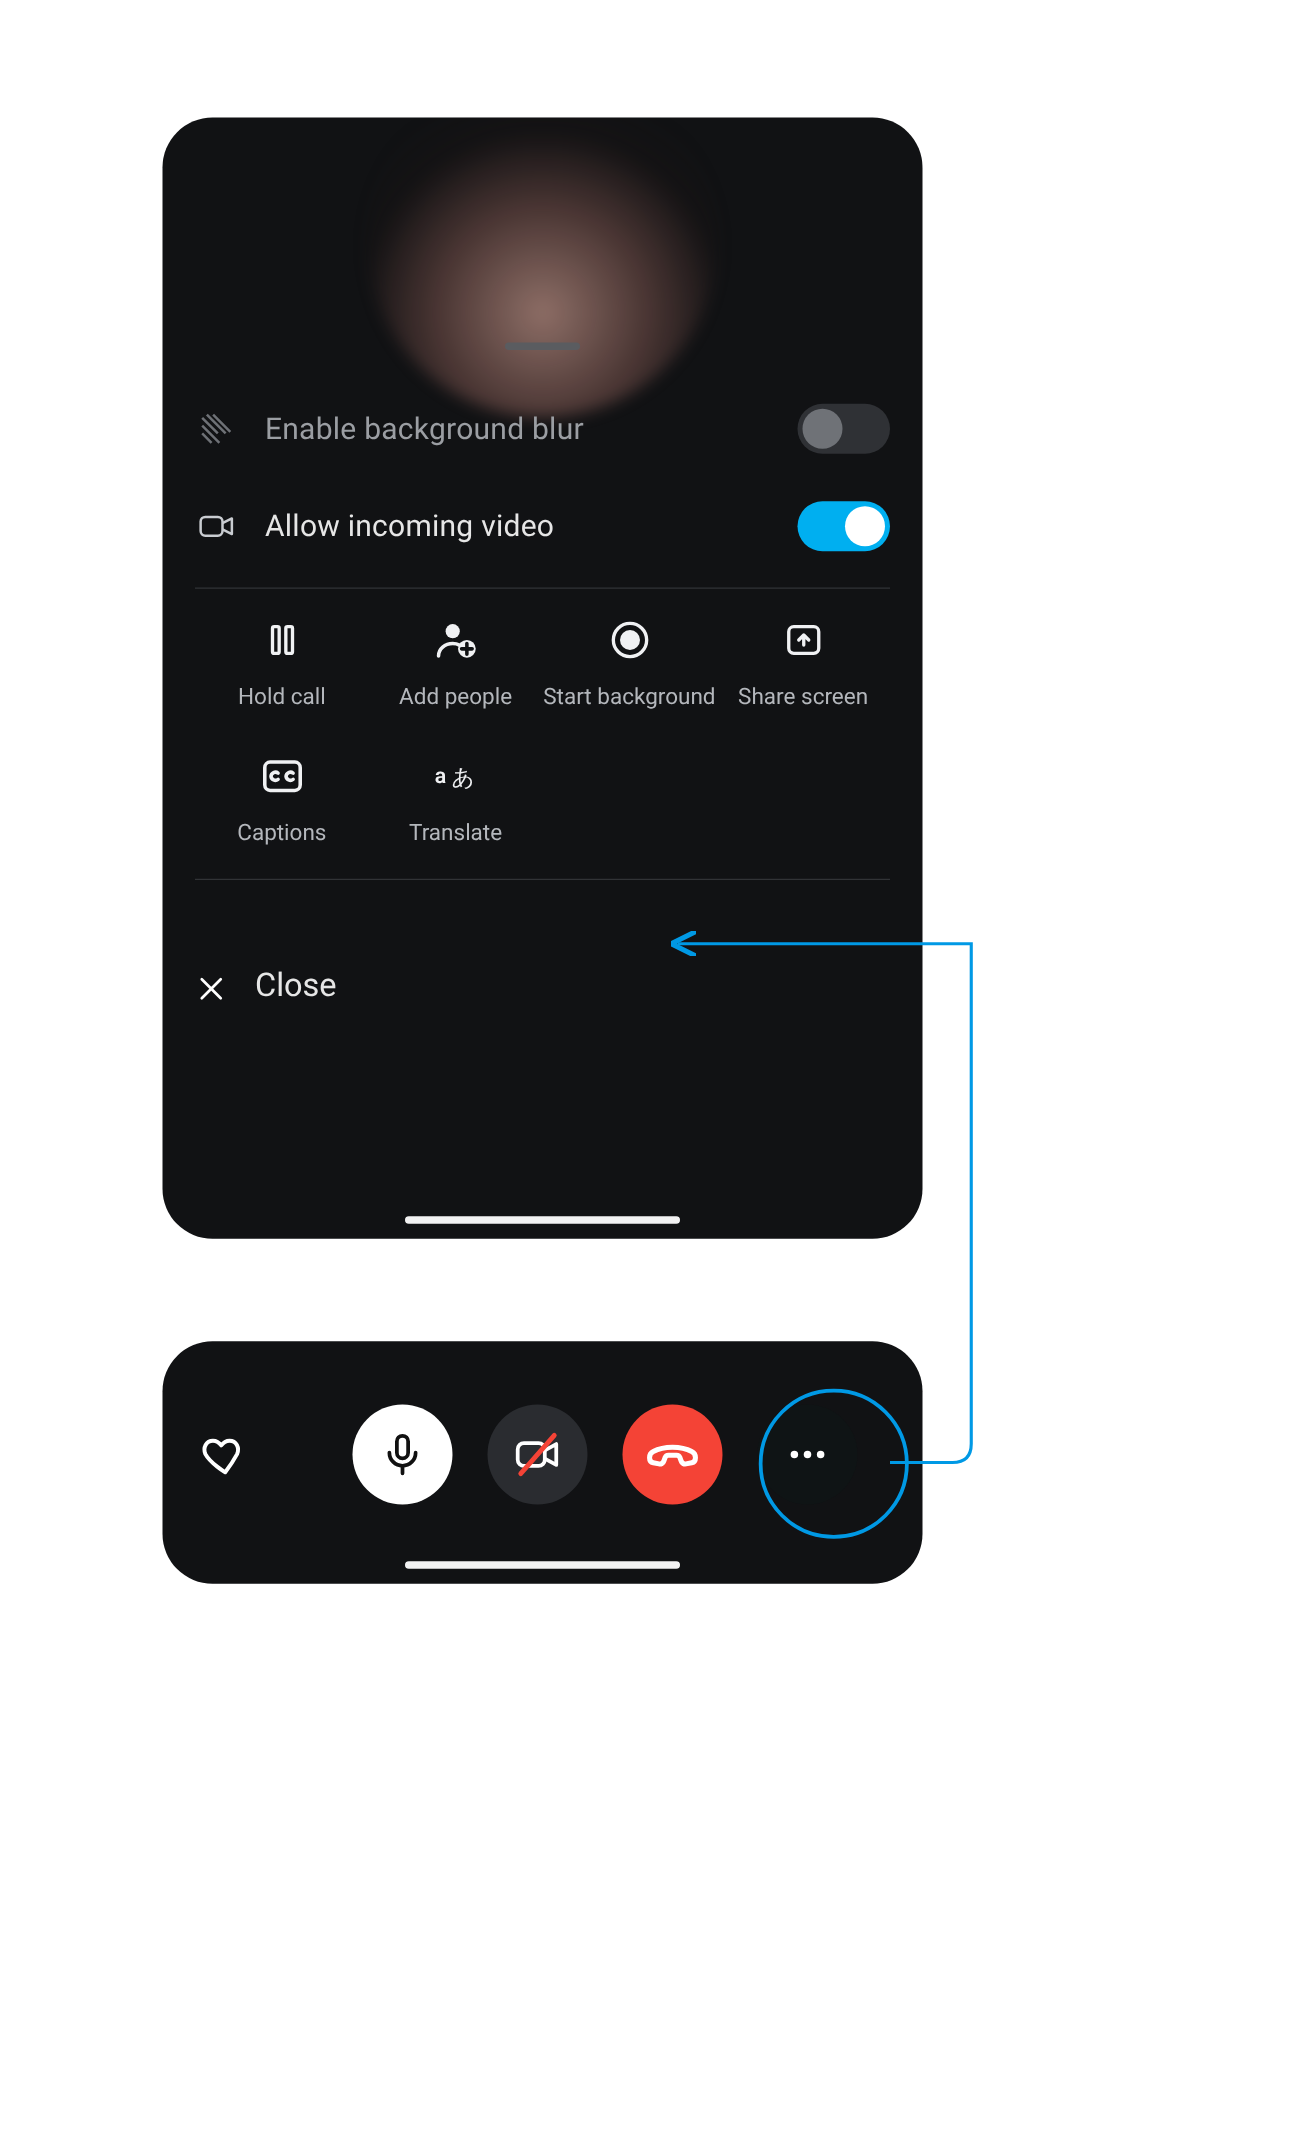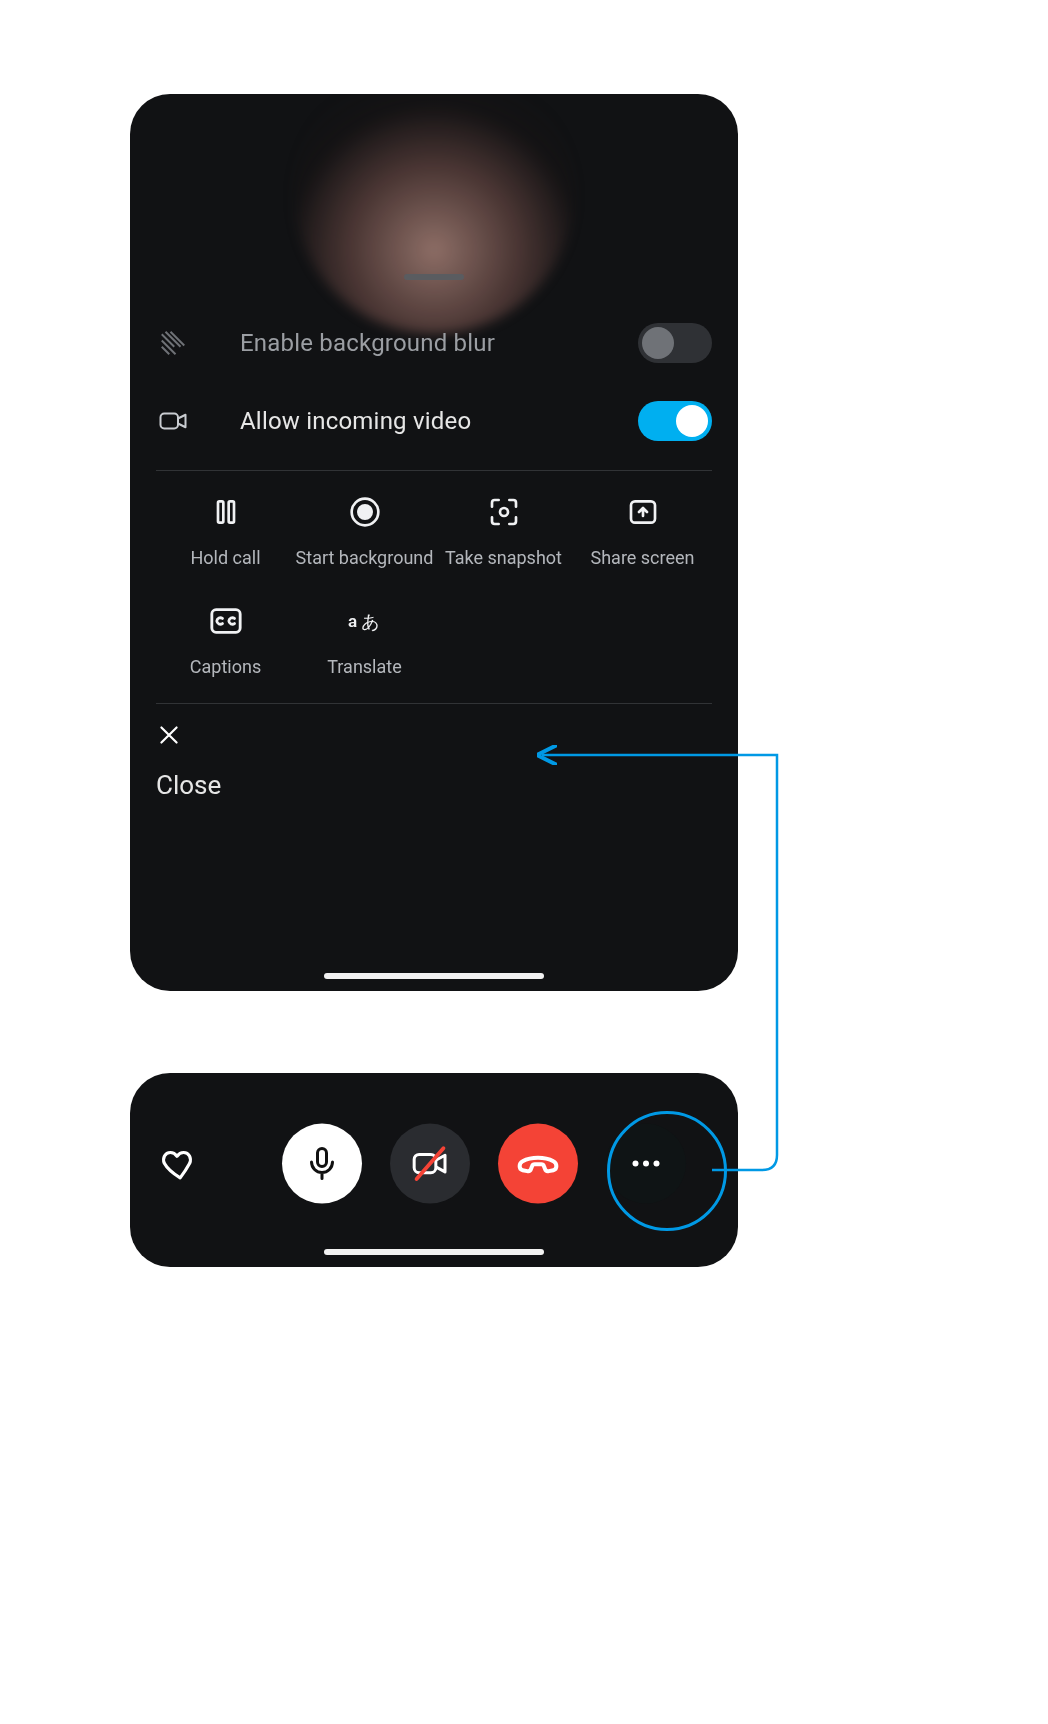--- a/index.html
+++ b/index.html
@@ -50,21 +50,20 @@
     display: flex;
     align-items: center;
     gap: 22px;
     height: 78px;
   }
   .row .label {
     font-size: 24px;
     color: #e6e6e6;
     font-weight: 400;
     letter-spacing: 0.2px;
-    margin-left: 28px;
   }
   .row .label.dim { color: #9b9ea3; }
   .row .icn {
     width: 34px; height: 34px;
     display: flex; align-items: center; justify-content: center;
     color: #c9ccd1;
     flex-shrink: 0;
   }
   .row .icn.dim { color: #6e7176; }
   .row .spacer { flex: 1; }
@@ -116,24 +115,23 @@
     white-space: nowrap;
   }
   .gcell .gicon {
     width: 38px; height: 38px;
     display: flex; align-items: center; justify-content: center;
     color: #f0f1f3;
   }
 
   .close-row {
     display: flex;
-    align-items: flex-start;
+    align-items: flex-end;
     gap: 22px;
     height: 82px;
-    flex-direction: column;
   }
   .close-row .label { font-size: 26px; color: #e6e6e6; }
 
   .home-indicator {
     position: absolute;
     left: 50%; bottom: 12px;
     transform: translateX(-50%);
     width: 220px; height: 6px;
     border-radius: 3px;
     background: #f2f2f2;
@@ -242,35 +240,37 @@
         <span class="gicon">
           <svg width="32" height="32" viewBox="0 0 24 24" fill="none" stroke="currentColor" stroke-width="2" stroke-linejoin="round">
               <rect x="6" y="4" width="4" height="16" rx="1"></rect>
               <rect x="14" y="4" width="4" height="16" rx="1"></rect>
             </svg>
         </span>
         <span class="glabel">Hold call</span>
       </div>
       <div class="gcell">
         <span class="gicon">
+          <svg width="34" height="34" viewBox="0 0 24 24" fill="currentColor">
+              <circle cx="10" cy="7" r="4"></circle>
+              <path d="M2 21c0-4 3.6-7 8-7 1.4 0 2.7.3 3.8.9" fill="none" stroke="currentColor" stroke-width="2" stroke-linecap="round"></path>
+              <circle cx="18" cy="17" r="5" fill="currentColor"></circle>
+              <path d="M18 14v6M15 17h6" stroke="#111214" stroke-width="2" stroke-linecap="round"></path>
+            </svg>
+        </span>
+        <span class="glabel">Add people</span>
+      </div>
+      <div class="gcell">
+        <span class="gicon">
           <svg width="32" height="32" viewBox="0 0 24 24" fill="none" stroke="currentColor" stroke-width="2">
               <circle cx="12" cy="12" r="10"></circle>
               <circle cx="12" cy="12" r="5" fill="currentColor"></circle>
             </svg>
         </span>
         <span class="glabel">Start background</span>
-      </div>
-      <div class="gcell">
-        <span class="gicon">
-          <svg width="32" height="32" viewBox="0 0 24 24" fill="none" stroke="currentColor" stroke-width="2" stroke-linecap="round">
-              <path d="M3 8V5a2 2 0 0 1 2-2h3M21 8V5a2 2 0 0 0-2-2h-3M3 16v3a2 2 0 0 0 2 2h3M21 16v3a2 2 0 0 1-2 2h-3"></path>
-              <circle cx="12" cy="12" r="3"></circle>
-            </svg>
-        </span>
-        <span class="glabel">Take snapshot</span>
       </div>
       <div class="gcell">
         <span class="gicon">
           <svg width="32" height="32" viewBox="0 0 24 24" fill="none" stroke="currentColor" stroke-width="2" stroke-linecap="round" stroke-linejoin="round">
               <rect x="3" y="4" width="18" height="16" rx="3"></rect>
               <path d="M12 15V9M9 12l3-3 3 3"></path>
             </svg>
         </span>
         <span class="glabel">Share screen</span>
       </div>

